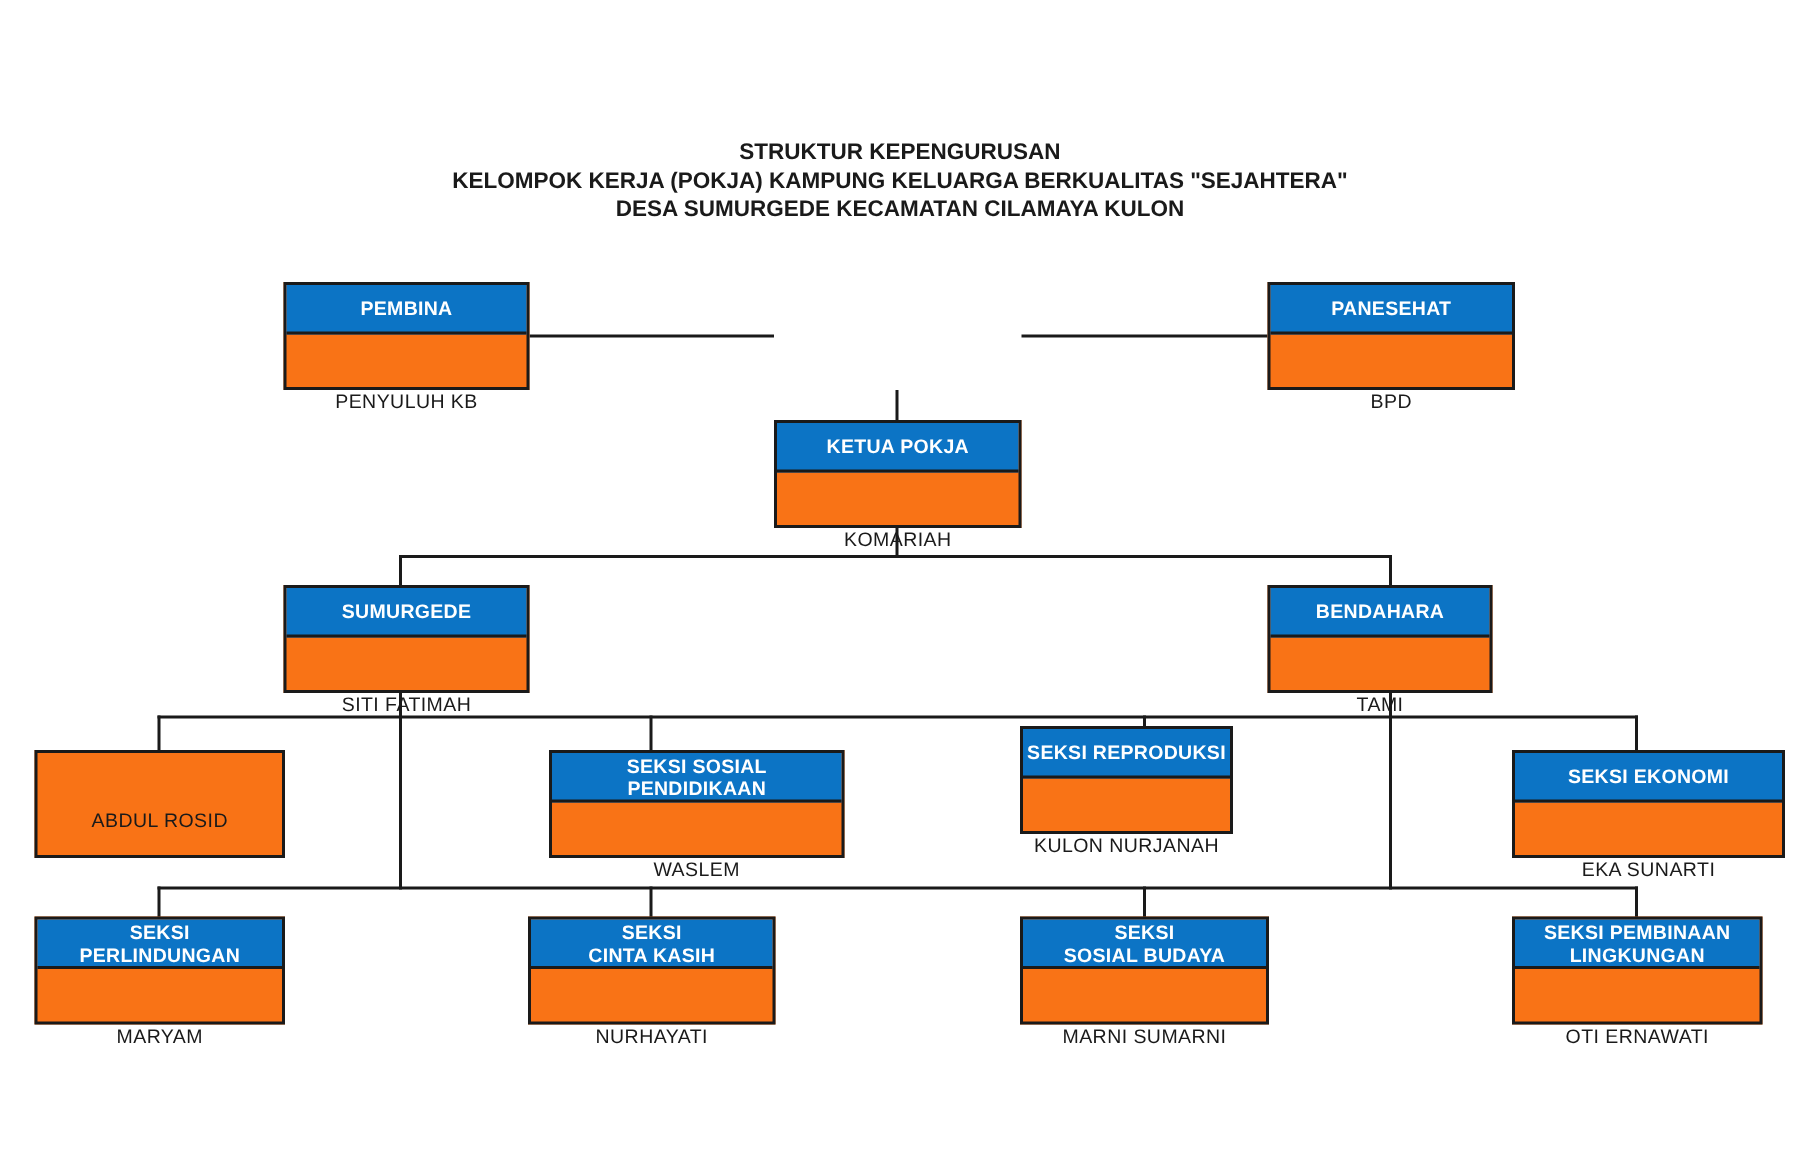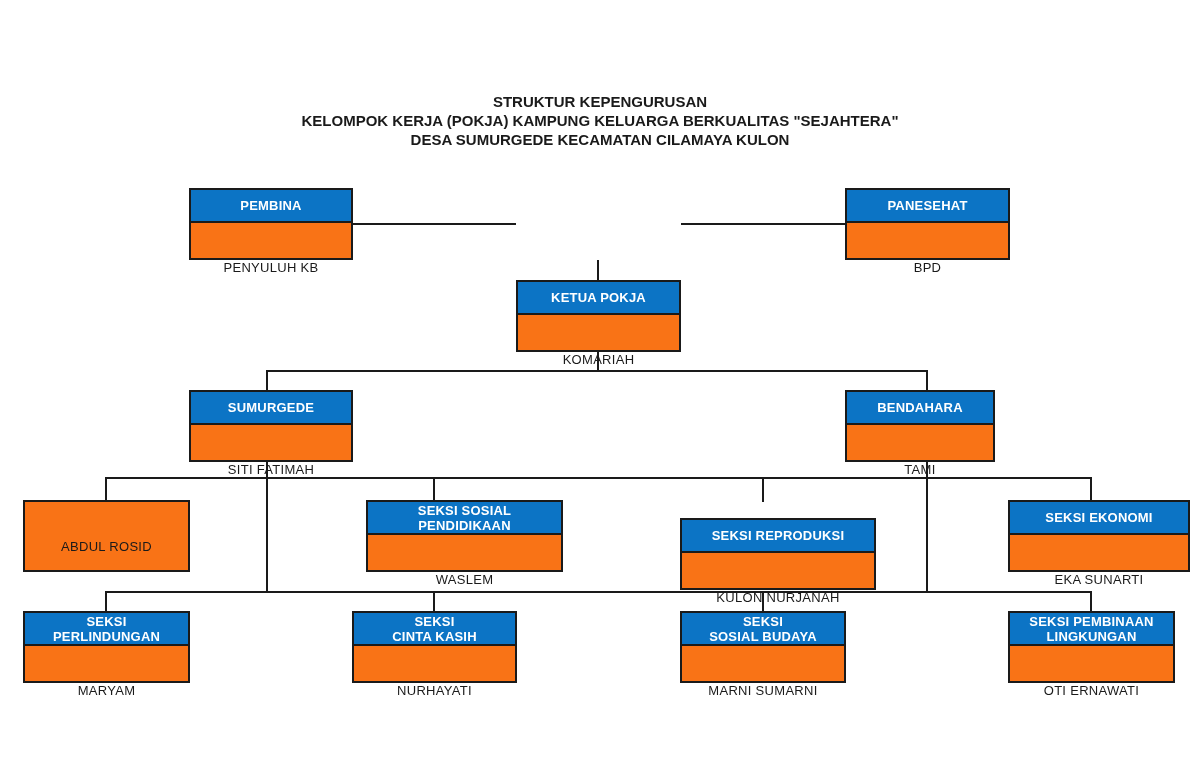--- a/index.html
+++ b/index.html
@@ -110,21 +110,21 @@
   </div>
 
   <div class="node" style="left:23px;top:500px;width:167px">
     <div class="person">ABDUL ROSID</div>
   </div>
   <div class="node" style="left:366px;top:500px;width:197px">
     <div class="role">SEKSI SOSIAL
 PENDIDIKAAN</div>
     <div class="person">WASLEM</div>
   </div>
-  <div class="node" style="left:680px;top:518px;width:196px">
+  <div class="node" style="left:680px;top:484px;width:142px">
     <div class="role">SEKSI REPRODUKSI</div>
     <div class="person">KULON NURJANAH</div>
   </div>
   <div class="node" style="left:1008px;top:500px;width:182px">
     <div class="role">SEKSI EKONOMI</div>
     <div class="person">EKA SUNARTI</div>
   </div>
 
   <div class="node" style="left:23px;top:611px;width:167px">
     <div class="role">SEKSI

